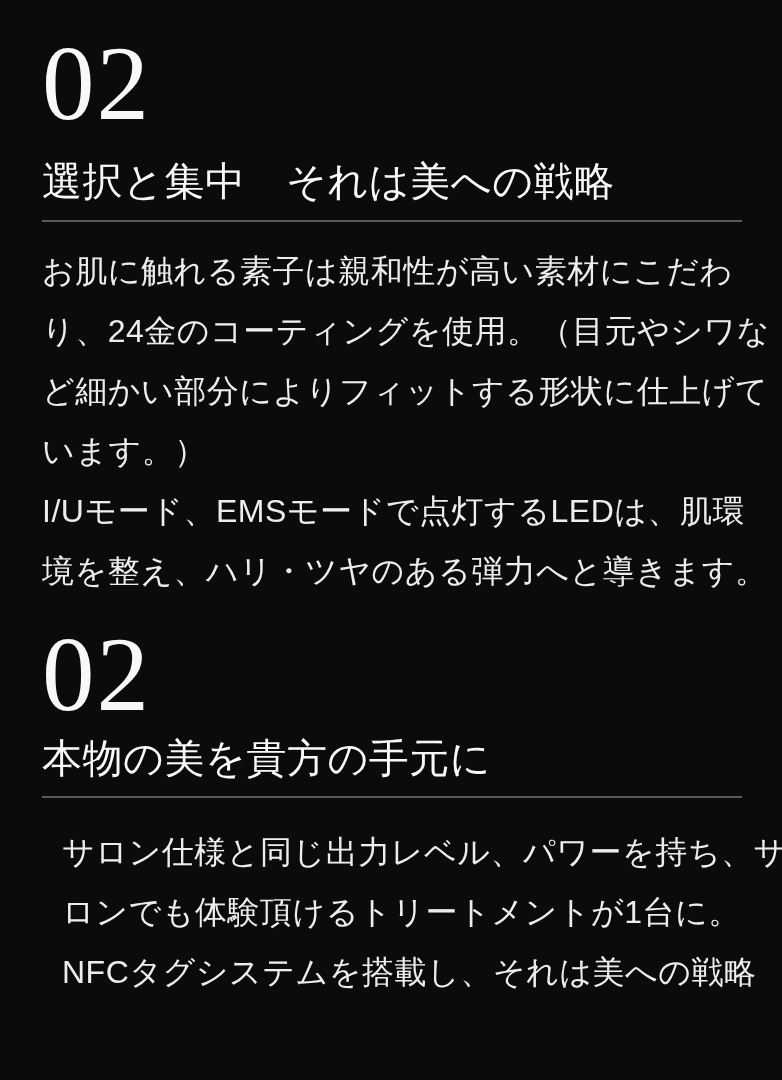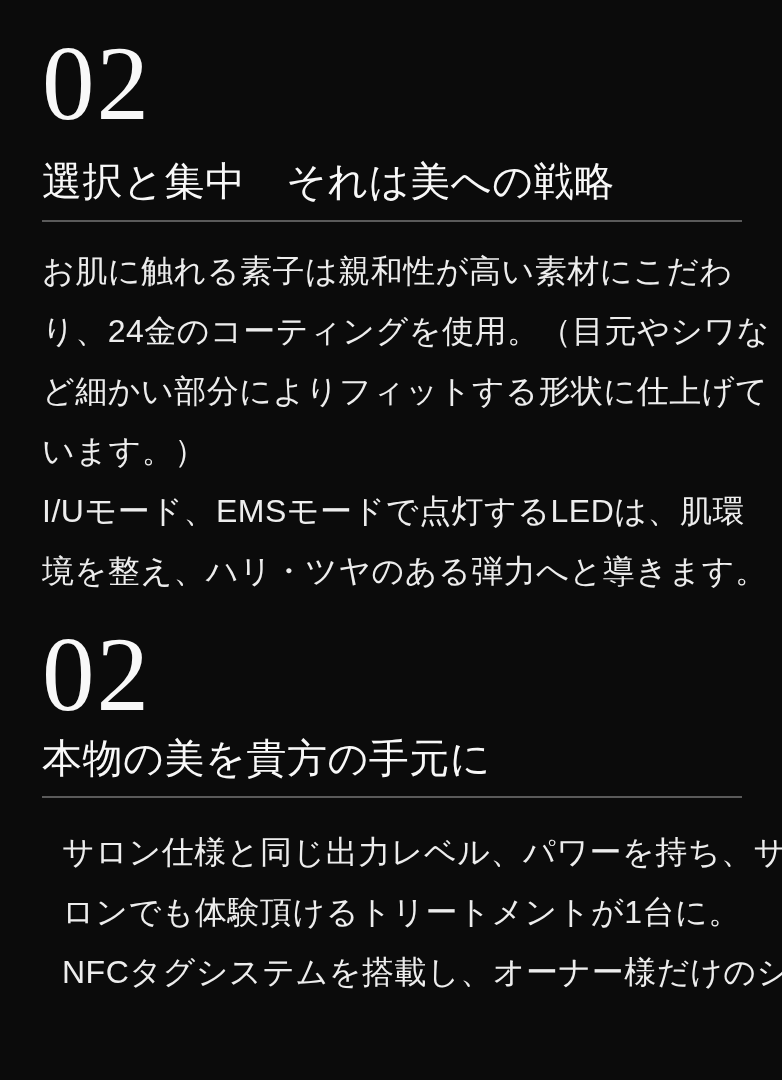--- a/index.html
+++ b/index.html
@@ -76,17 +76,17 @@
     </div>
   </section>
 
   <section class="feature feature-03">
     <div class="num">02</div>
     <h2 class="heading">本物の美を貴方の手元に</h2>
     <div class="divider"></div>
     <div class="bodytext">
       <div class="line">サロン仕様と同じ出力レベル、パワーを持ち、サ</div>
       <div class="line">ロンでも体験頂けるトリートメントが1台に。</div>
-      <div class="line">NFCタグシステムを搭載し、オーナー様だけのシ</div>
+      <div class="line">NFCタグシステムを搭載し、それは美への戦略</div>
     </div>
   </section>
 
 </div>
 
 </body></html>

